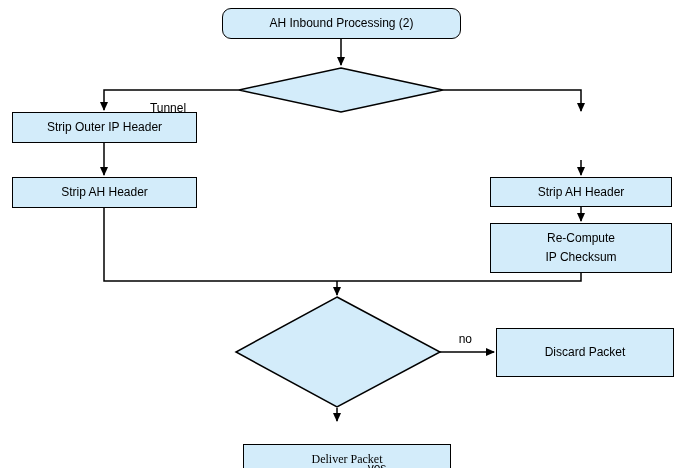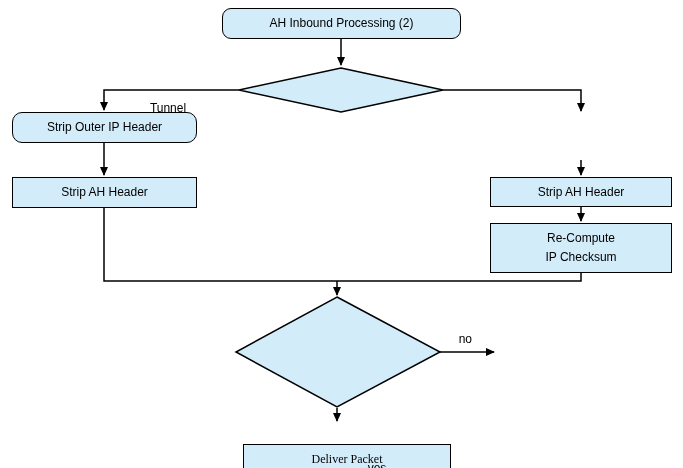--- a/index.html
+++ b/index.html
@@ -69,31 +69,32 @@
     <path class="edge" d="M440,352 L494,352" marker-end="url(#arrow)"></path>
     <path class="edge" d="M337,408 L337,421" marker-end="url(#arrow)"></path>
 
     <polygon class="shape" points="341,68 443,90 341,112 239,90"></polygon>
     <polygon class="shape" points="337,297 440,352 337,407 236,352"></polygon>
   </svg>
 
   <div class="node terminator" style="left:222px; top:8px; width:239px; height:31px;">AH Inbound Processing (2)</div>
 
 
-  <div class="node" style="left:12px; top:112px; width:185px; height:31px;border-radius:10px;">Strip Outer IP Header</div>
+  <div class="node" style="left:12px; top:112px; width:185px; height:31px;">Strip Outer IP Header</div>
 
   <div class="node" style="left:12px; top:177px; width:185px; height:31px;">Strip AH Header</div>
 
 
   <div class="node" style="left:490px; top:177px; width:182px; height:30px;">Strip AH Header</div>
 
   <div class="node" style="left:490px; top:223px; width:182px; height:50px;">Re-Compute
 IP Checksum</div>
 
 
+  <div class="node" style="left:496px; top:328px; width:178px; height:49px;">Discard Packet</div>
 
   <div class="node" style="left:243px; top:444px; width:208px; height:30px;font-family:Liberation Serif, serif;">Deliver Packet</div>
 
   <div class="edge-label" style="left:128px; top:67px; width:80px;margin-top:33px;">Tunnel</div>
 
 
   <div class="edge-label" style="left:442px; top:331px; width:30px;text-align:right;">no</div>
 
   <div class="edge-label" style="left:357px; top:424px; width:40px;margin-top:36px;">yes</div>
 

